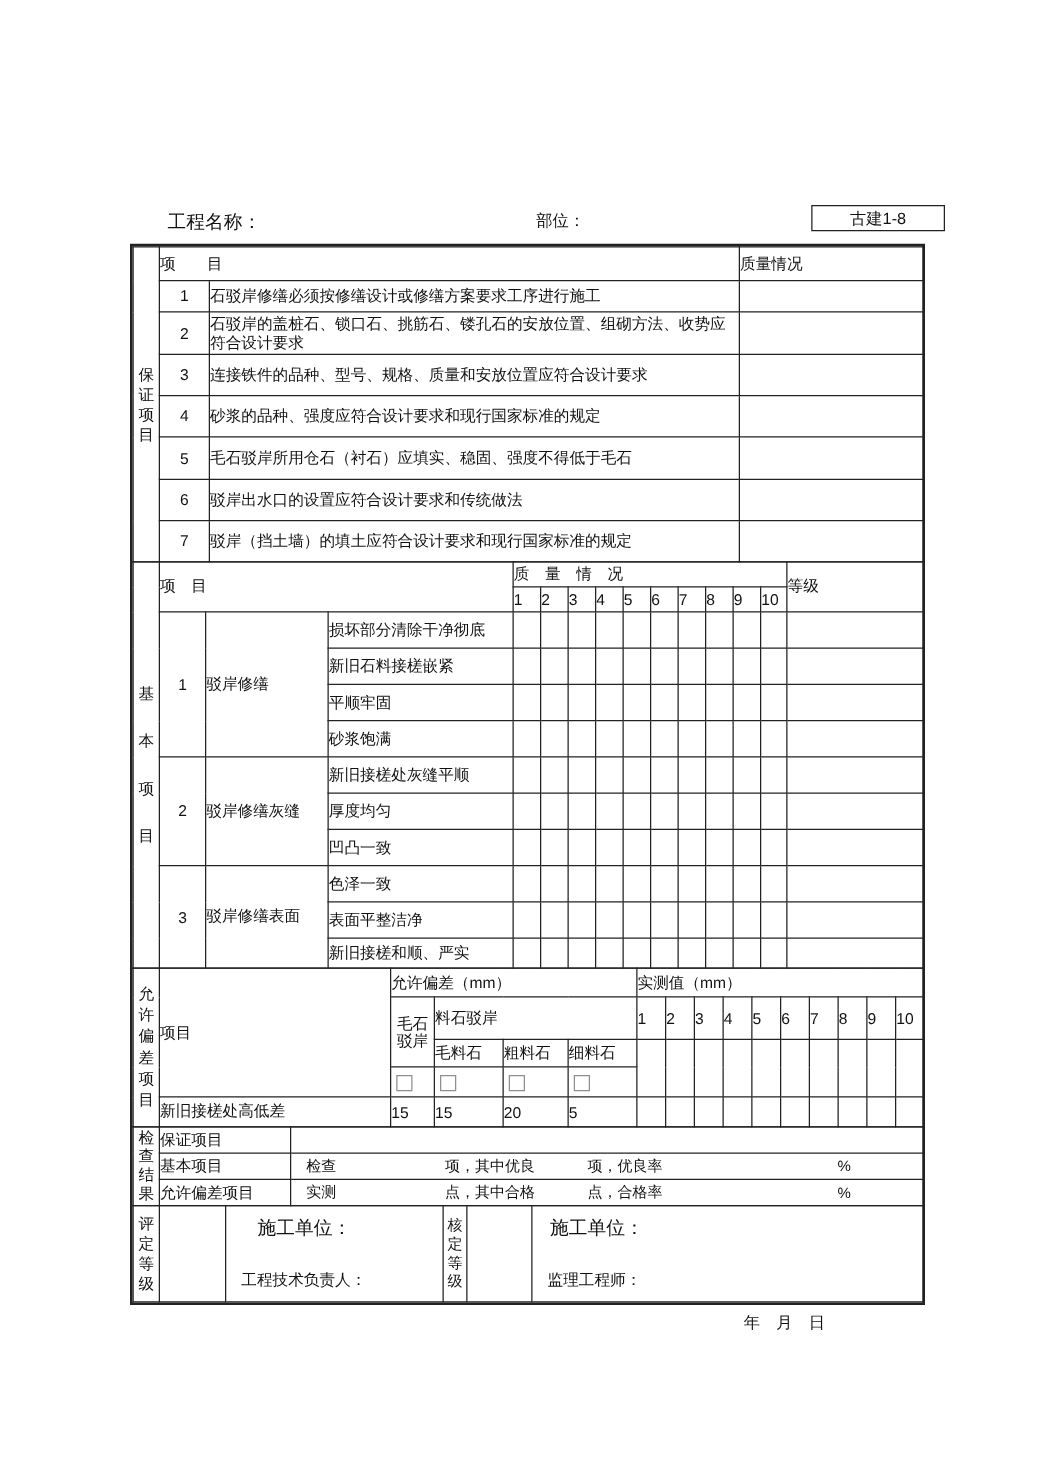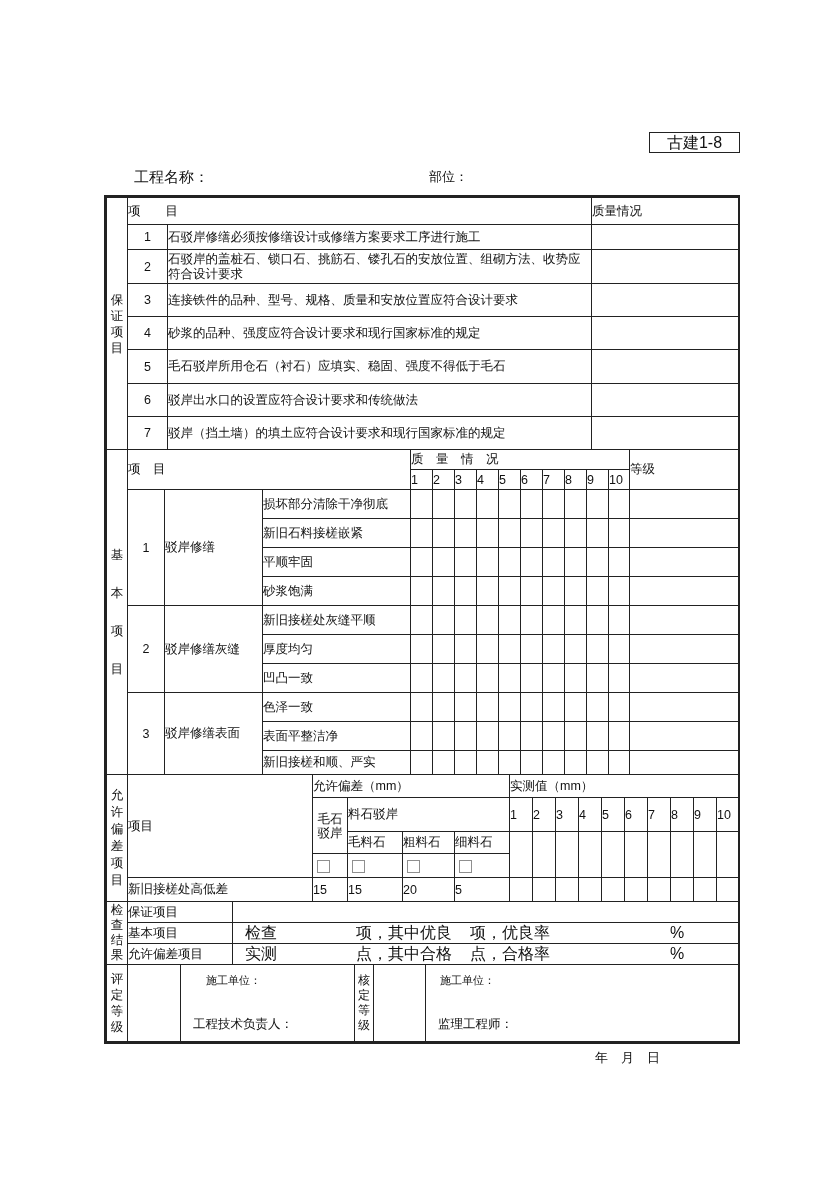--- a/index.html
+++ b/index.html
@@ -5,23 +5,23 @@
   html,body { margin:0; padding:0; background:#ffffff; }
   .page {
     position:relative; width:838px; height:1186px; background:#ffffff;
     font-family:"Liberation Sans","DejaVu Sans",sans-serif; color:#111;
   }
   .title {
     position:absolute; top:111px; left:0; width:100%;
     text-align:center; font-size:20px; font-weight:bold; letter-spacing:2px;
   }
   .badge {
-    position:absolute; left:649px; top:132px; width:91px; height:21px;
+    position:absolute; left:649px; top:164px; width:107px; height:21px;
     border:1px solid #222; box-sizing:border-box; text-align:center;
-    font-size:16px; line-height:19px;
+    font-size:13px; line-height:19px;
   }
   .meta-project { position:absolute; left:134px; top:168px; font-size:15px; }
   .meta-location { position:absolute; left:429px; top:168px; font-size:13px; }
   .form-wrap { position:absolute; left:104px; top:195px; width:632px; border:2px solid #222; }
   .t { border-collapse:collapse; table-layout:fixed; width:632px; margin-top:-1px; }
   .t:first-child { margin-top:0; }
   .t td {
     border:1px solid #222; padding:0; font-size:12.5px; color:#111;
     vertical-align:middle; overflow:hidden;
   }
@@ -36,24 +36,24 @@
   .vmid .vtext { line-height:17px; }
   .hdr { font-size:13px; }
   .num { text-align:center; }
   .wrapcell { text-align:center; line-height:14px; padding:1px 2px; }
   .cb {
     display:inline-block; width:11px; height:11px; margin-left:4px;
     border:1px solid #8f8f8f; background:#fff; vertical-align:middle;
   }
   .cbcell { text-align:left; }
   .rescell { position:relative; }
-  .rescell span { position:absolute; top:50%; transform:translateY(-50%); white-space:nowrap; font-size:16px; }
+  .rescell span { position:absolute; top:50%; transform:translateY(-50%); white-space:nowrap; font-size:12px; }
   .rs1 { left:12px; } .rs2 { left:123px; } .rs3 { left:237px; } .rs4 { left:437px; }
   .unitcell { position:relative; }
-  .unit-top { position:absolute; left:0; right:0; top:8px; font-size:11px; }
+  .unit-top { position:absolute; left:0; right:0; top:8px; font-size:15px; }
   .unit-bot { position:absolute; left:0; right:0; bottom:8px; font-size:12.5px; }
   .pad25 { padding-left:25px; } .pad12 { padding-left:12px; } .pad14 { padding-left:14px; }
   .date-line { position:absolute; left:595px; top:1049px; font-size:13px; }
 </style>
 </head>
 <body>
 
 <div class="page">
 
   <div class="badge">古建1-8</div>

